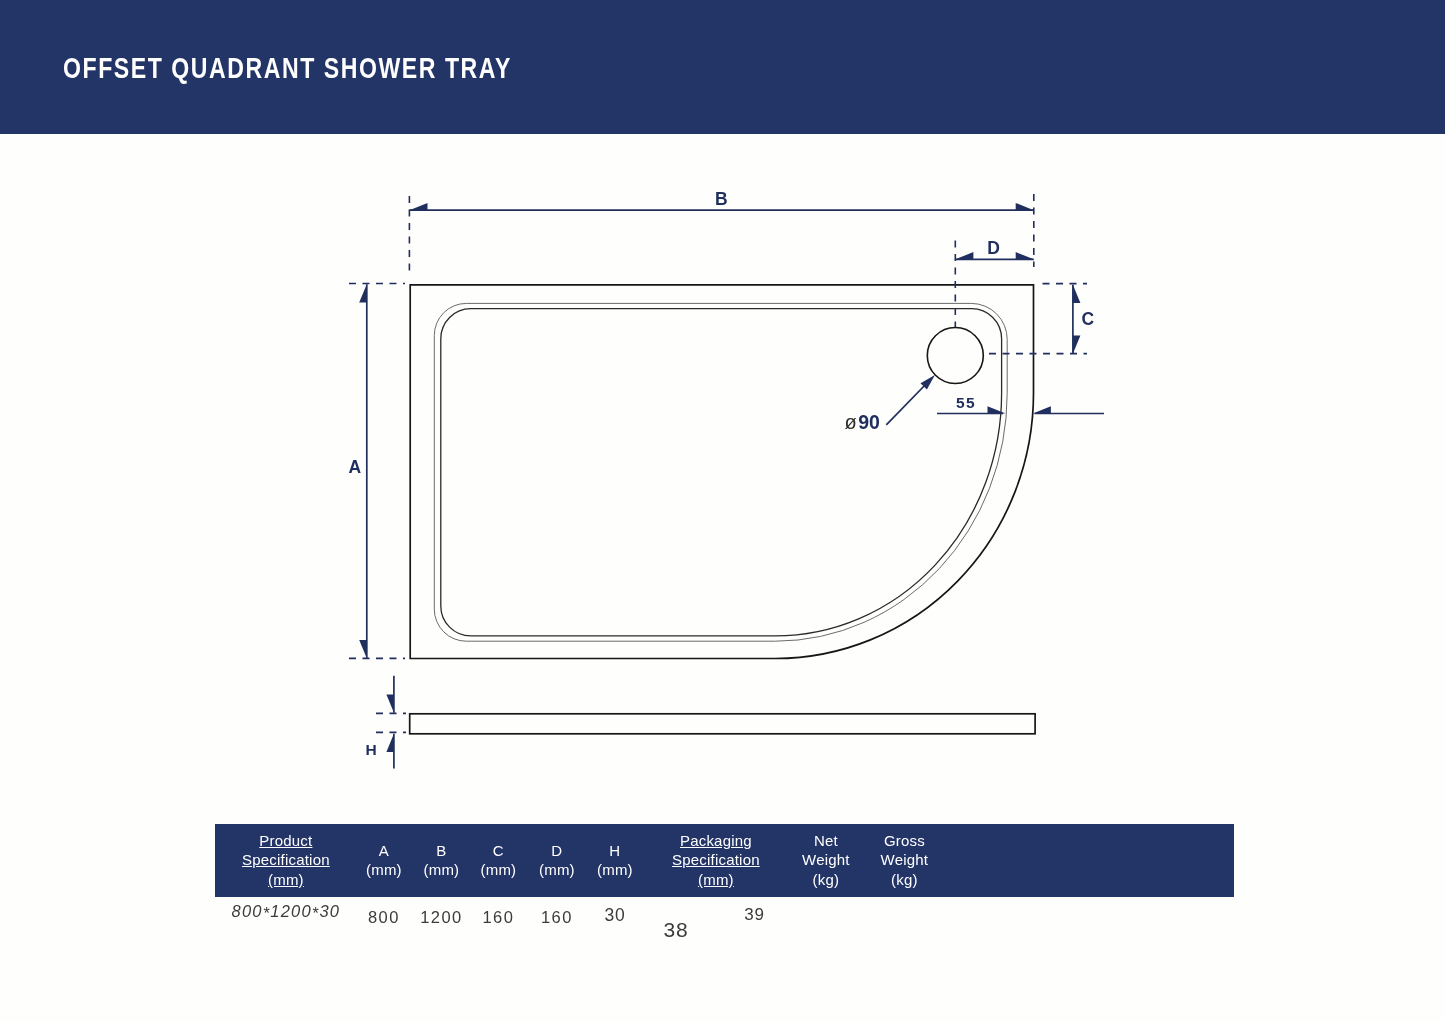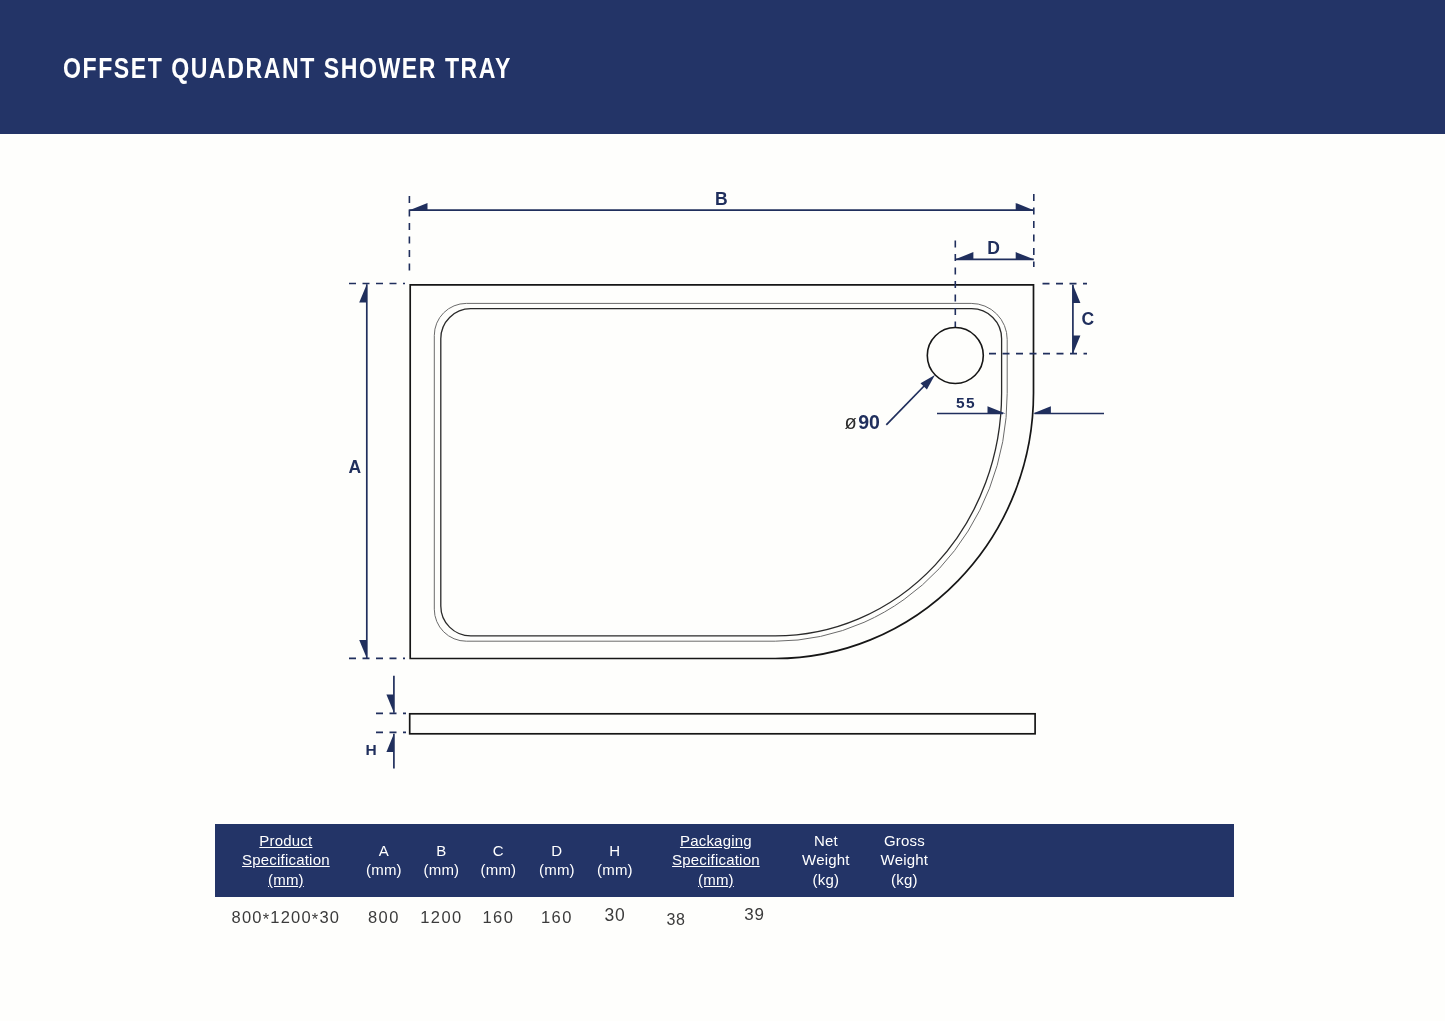--- a/index.html
+++ b/index.html
@@ -97,23 +97,23 @@
     <div style="width:53px;display:flex;align-items:center;justify-content:center;">C<br>(mm)</div>
     <div style="width:64px;display:flex;align-items:center;justify-content:center;">D<br>(mm)</div>
     <div style="width:52px;display:flex;align-items:center;justify-content:center;">H<br>(mm)</div>
     <div style="width:150px;display:flex;align-items:center;justify-content:center;text-decoration:underline;">Packaging<br>Specification<br>(mm)</div>
     <div style="width:70px;display:flex;align-items:center;justify-content:center;">Net<br>Weight<br>(kg)</div>
     <div style="width:87px;display:flex;align-items:center;justify-content:center;">Gross<br>Weight<br>(kg)</div>
     <div style="flex:1;"></div>
   </div>
 
   <div style="display:flex;color:#3b3b3b;font-size:16.5px;line-height:16px;height:40px;text-align:center;">
-    <div style="width:142px;padding-top:12px;letter-spacing:1.2px;">800<span style="position:relative;top:2.5px;">*</span>1200<span style="position:relative;top:2.5px;">*</span>30</div>
+    <div style="width:142px;padding-top:6px;letter-spacing:1.2px;font-style:italic;">800<span style="position:relative;top:2.5px;">*</span>1200<span style="position:relative;top:2.5px;">*</span>30</div>
     <div style="width:54px;padding-top:12px;letter-spacing:1.4px;">800</div>
     <div style="width:61px;padding-top:12px;letter-spacing:1.4px;">1200</div>
     <div style="width:53px;padding-top:12px;letter-spacing:1.4px;">160</div>
     <div style="width:64px;padding-top:12px;letter-spacing:1.4px;">160</div>
     <div style="width:52px;padding-top:10.5px;font-size:17.5px;letter-spacing:0.6px;">30</div>
-    <div style="width:70px;padding-top:15px;font-size:16px;letter-spacing:0.6px;">38</div>
+    <div style="width:70px;padding-top:25px;font-size:21px;letter-spacing:0.6px;">38</div>
     <div style="width:87px;padding-top:10.5px;font-size:17px;letter-spacing:0.6px;">39</div>
     <div style="flex:1;"></div>
   </div>
 </div>
 
 </body></html>

